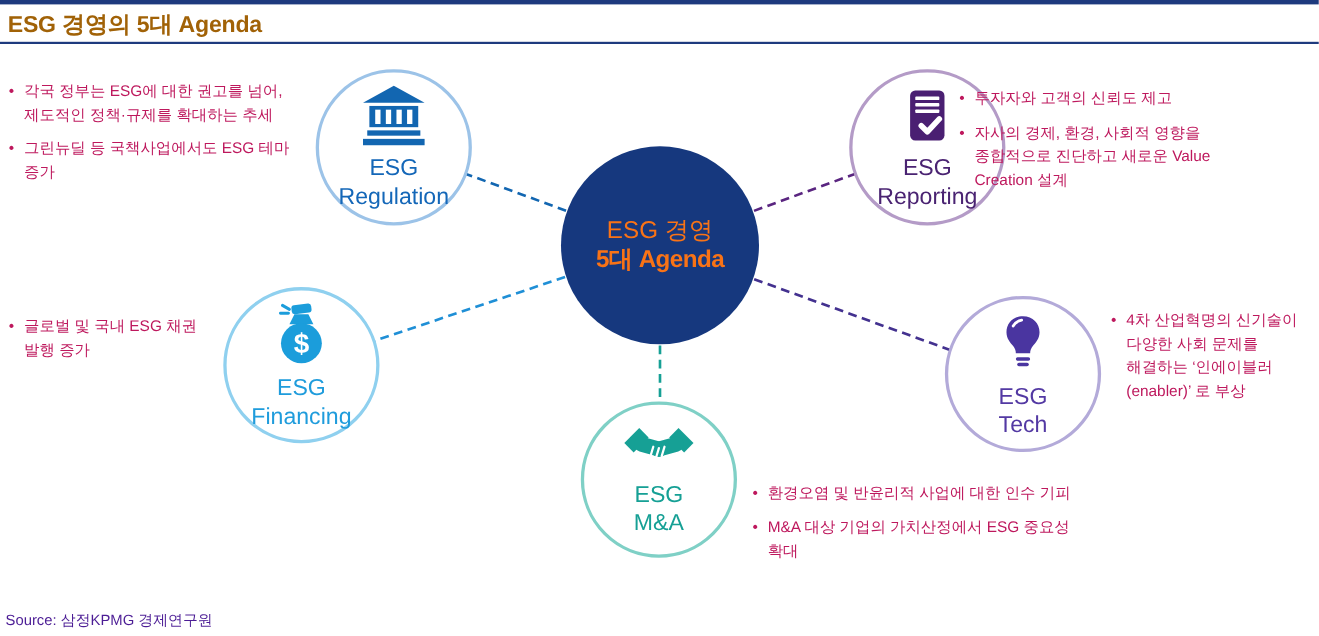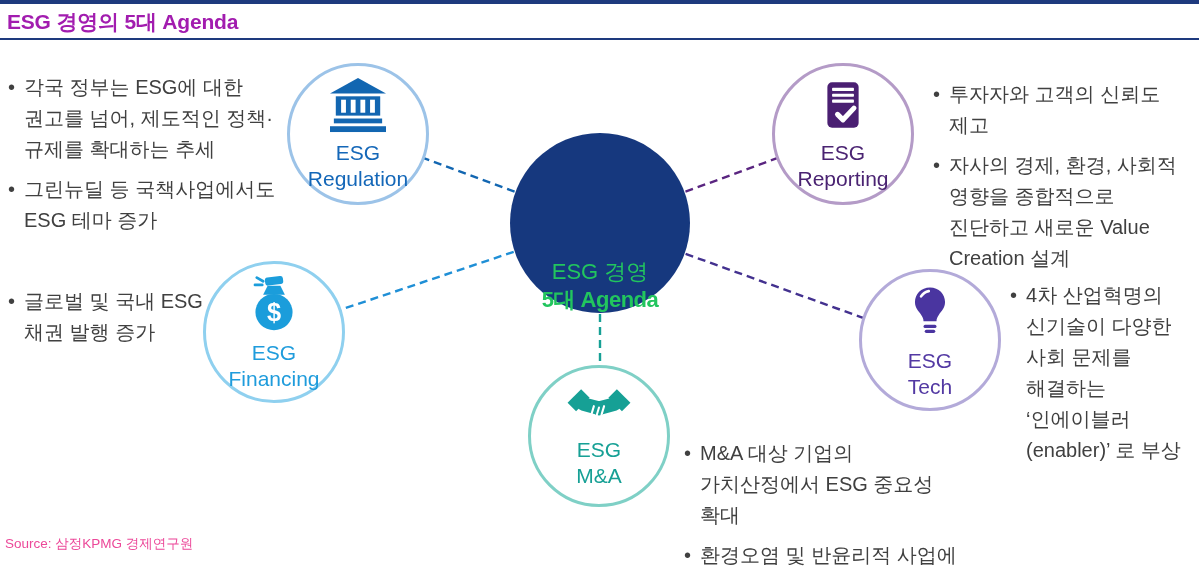--- a/index.html
+++ b/index.html
@@ -1,59 +1,59 @@
 <!DOCTYPE html>
 <html><head>
 <meta charset="utf-8">
 <style>
   html,body{margin:0;padding:0;background:#fff;}
   .canvas{
     position:relative;width:1199px;height:578px;background:#ffffff;
     font-family:"Liberation Sans","DejaVu Sans",sans-serif;overflow:hidden;
   }
   .top-rule{position:absolute;left:0;top:0;width:1199px;height:4px;background:#1E3A7E;}
-  .title{position:absolute;left:7px;top:8px;margin:0;font-size:21px;font-weight:bold;color:#a21caf;letter-spacing:-0.2px;}
+  .title{position:absolute;left:7px;top:8px;margin:0;font-size:21px;font-weight:bold;color:#a16207;letter-spacing:-0.2px;}
   .title-rule{position:absolute;left:0;top:38px;width:1199px;height:2px;background:#1E3A7E;}
 
   .connectors{position:absolute;left:0;top:0;z-index:1;}
   .connectors line{stroke-width:2.4;stroke-dasharray:8 5;fill:none;}
 
   .node{
     position:absolute;z-index:2;display:flex;flex-direction:column;align-items:center;
     justify-content:center;text-align:center;border-radius:50%;background:#fff;box-sizing:border-box;
   }
-  .center-node{left:510px;top:133px;width:180px;height:180px;background:#16387E;color:#22c55e;justify-content:flex-end;}
+  .center-node{left:510px;top:133px;width:180px;height:180px;background:#16387E;color:#f97316;}
   .c1{font-size:22px;line-height:1.2;}
   .c2{font-size:22px;font-weight:bold;letter-spacing:-0.5px;line-height:1.25;}
 
   .sat{width:142px;height:142px;border:3px solid;}
   .sat .lbl{font-size:21px;line-height:1.22;margin-top:7px;}
   .sat .icon svg{display:block;}
 
   .reg {left:287px;top:63px; border-color:#9CC3E8;color:#1467B8;}
   .rep {left:772px;top:63px; border-color:#B49BC7;color:#4A2372;}
   .fin {left:203px;top:261px;border-color:#8FD0EF;color:#1F9CDC;}
   .tech{left:859px;top:269px;border-color:#B3AAD9;color:#5339A3;}
   .mna {left:528px;top:365px;border-color:#7FD0C6;color:#16A095;}
   .reg  .icon{color:#1266B1;}
   .rep  .icon{color:#4A1F72;}
   .fin  .icon{color:#1B9DDB;}
   .tech .icon{color:#4A35A0;}
   .mna  .icon{color:#16A095;}
 
-  .bullets{position:absolute;z-index:2;color:#404040;font-size:20px;line-height:1.55;word-break:keep-all;}
+  .bullets{position:absolute;z-index:2;color:#be185d;font-size:14px;line-height:1.55;word-break:keep-all;}
   .bullet{display:flex;margin-bottom:9px;}
   .bullet::before{content:"\2022";flex:0 0 auto;margin-right:9px;}
   .bl-tl{left:8px;  top:72px; width:278px;}
-  .bl-tr{left:933px;top:79px; width:267px;}
+  .bl-tr{left:872px;top:79px; width:267px;}
   .bl-ml{left:8px;  top:286px;width:195px;}
   .bl-mr{left:1010px;top:280px;width:187px;}
   .bl-bc{left:684px;top:438px;width:290px;}
 
-  .source{position:absolute;left:5px;top:535px;z-index:2;font-size:13.5px;color:#ec4899;}
+  .source{position:absolute;left:5px;top:555px;z-index:2;font-size:13.5px;color:#4c1d95;}
 </style>
 </head>
 <body>
 
 <div class="canvas">
 
   <div class="top-rule"></div>
   <h1 class="title">ESG 경영의 5대 Agenda</h1>
   <div class="title-rule"></div>
 
@@ -181,22 +181,22 @@
   </div>
 
   <div class="bullets bl-mr">
     <div class="bullet">
         <span>4차 산업혁명의 신기술이 다양한 사회 문제를 해결하는 ‘인에이블러(enabler)’ 로 부상</span>
       </div>
   </div>
 
   <div class="bullets bl-bc">
     <div class="bullet">
+        <span>환경오염 및 반윤리적 사업에 대한 인수 기피</span>
+      </div>
+    <div class="bullet">
         <span>M&amp;A 대상 기업의 가치산정에서 ESG 중요성 확대</span>
       </div>
-    <div class="bullet">
-        <span>환경오염 및 반윤리적 사업에 대한 인수 기피</span>
-      </div>
   </div>
 
   <div class="source">Source: 삼정KPMG 경제연구원</div>
 
 </div>
 
 </body></html>

